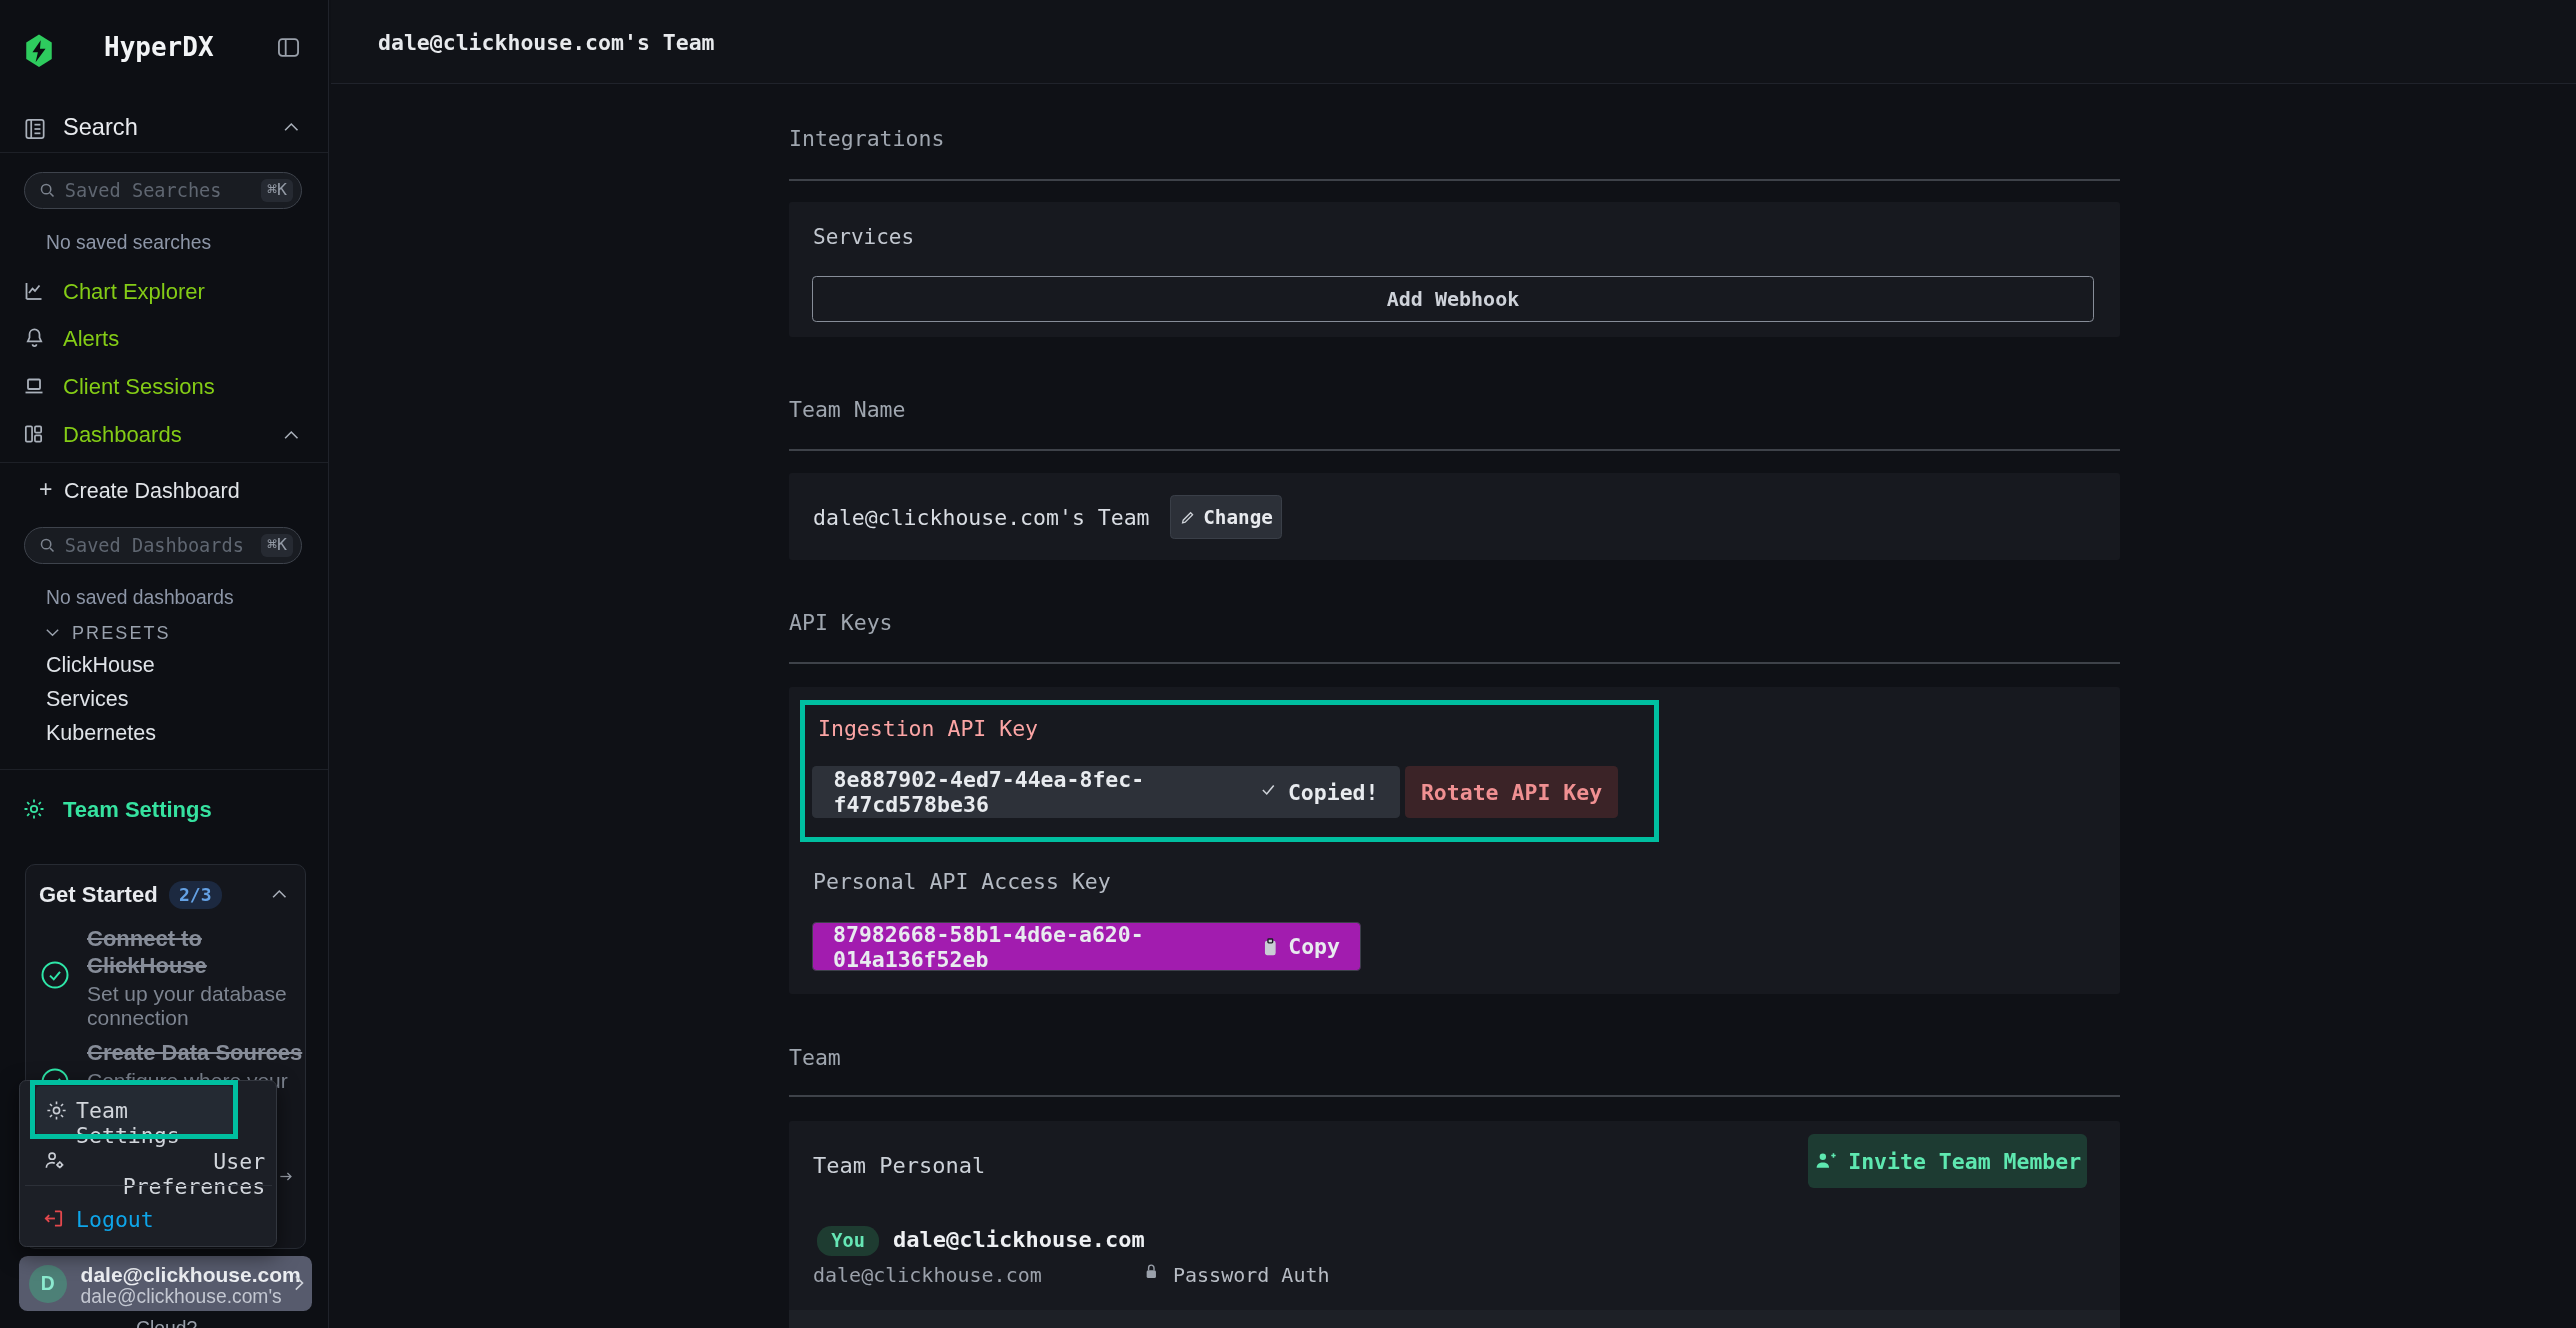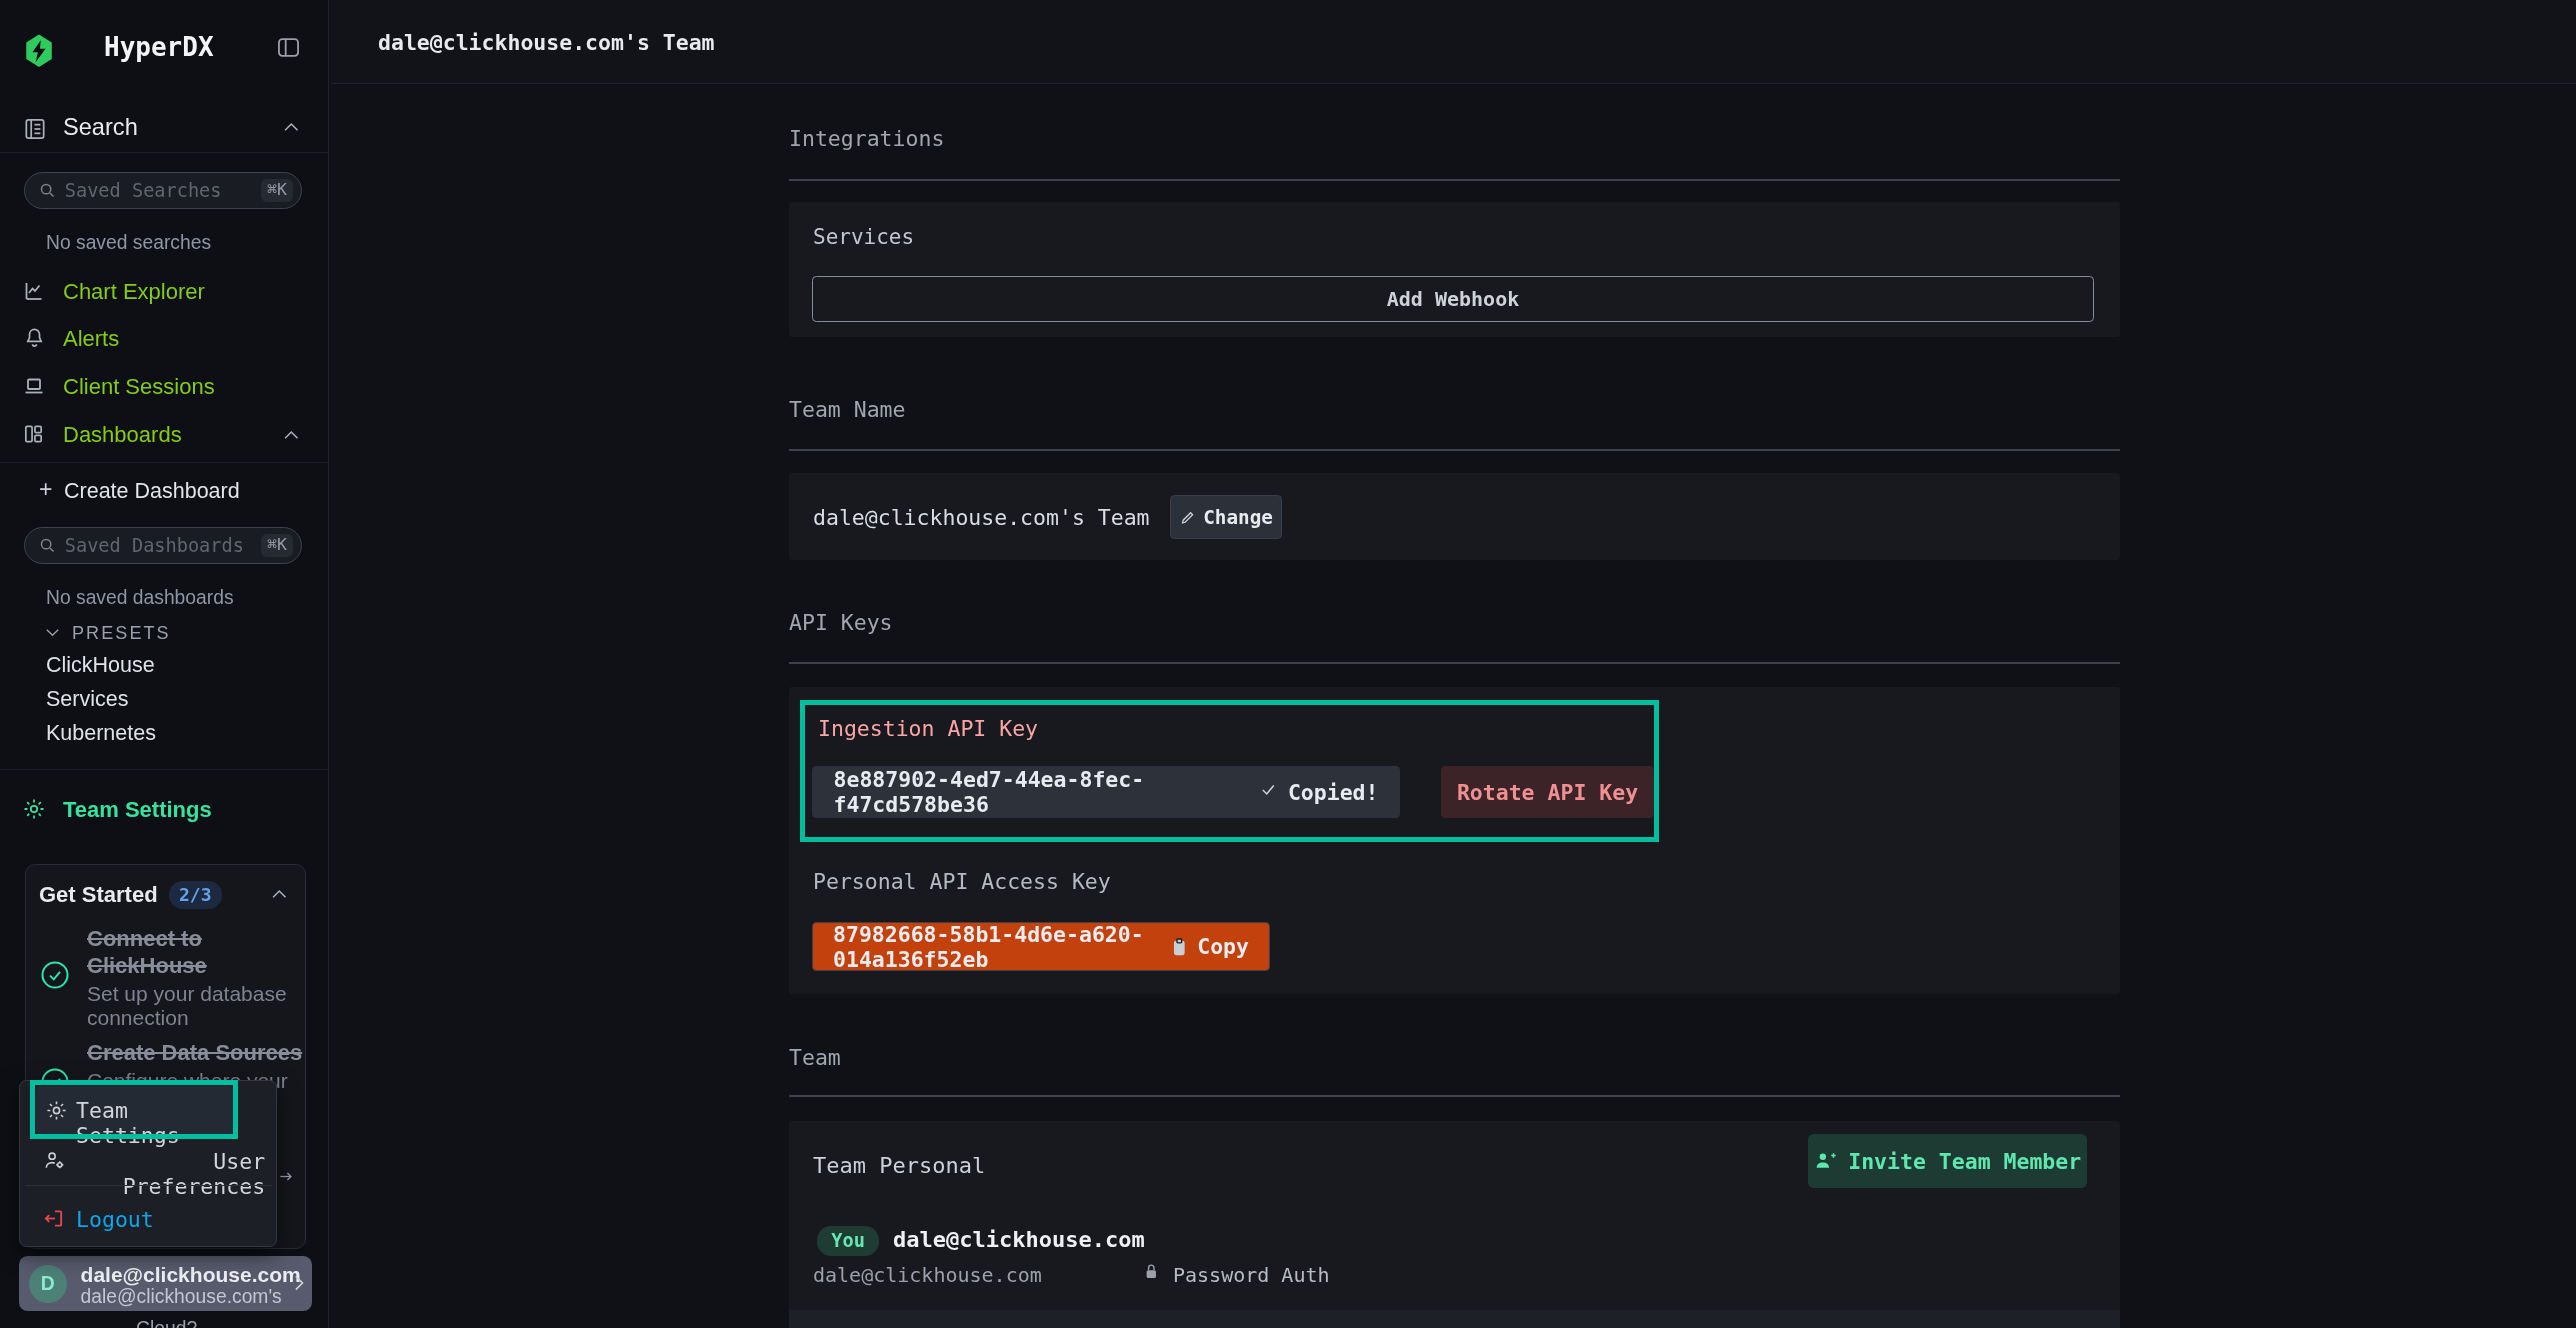--- a/index.html
+++ b/index.html
@@ -321,24 +321,24 @@
       <span class="mono keytext">8e887902-4ed7-44ea-8fec-f47cd578be36</span>
       <span style="display:flex;align-items:flex-start;gap:10px;">
         <span class="icon">
           <svg width="18.6" height="18.6" viewBox="0 0 24 24" fill="none" stroke="#cfd3d9" stroke-width="2">
               <polyline points="5,13 10,18 19,7"></polyline>
             </svg>
         </span>
         <span class="mono keytext">Copied!</span>
       </span>
     </div>
-    <div class="abs btn mono" style="left:616px;top:79px;width:213px;height:52px;background:#3b2327;border-radius:4.3px;font-size:21.5px;font-weight:bold;color:#f09092;margin-left:36px;">Rotate API Key</div>
+    <div class="abs btn mono" style="left:616px;top:79px;width:213px;height:52px;background:#3b2327;border-radius:4.3px;font-size:21.5px;font-weight:bold;color:#f09092;">Rotate API Key</div>
 
     <span class="abs mono" style="left:24px;top:182px;font-size:21.5px;color:#b4bac3;">Personal API Access Key</span>
-    <div class="abs" style="left:23px;top:235px;width:458px;height:49px;background:#c2410c;border:1.4px solid #3c4049;border-radius:4.3px;display:flex;align-items:center;padding:0 20px;gap:25px;">
+    <div class="abs" style="left:23px;top:235px;width:549px;height:49px;background:#a21caf;border:1.4px solid #3c4049;border-radius:4.3px;display:flex;align-items:center;padding:0 20px;gap:25px;">
       <span class="mono keytext">87982668-58b1-4d6e-a620-014a136f52eb</span>
       <span style="display:flex;align-items:center;gap:8.6px;">
         <span class="icon">
           <svg width="18.6" height="21.5" viewBox="0 0 24 26" fill="none" stroke="#c9cdd4" stroke-width="1.8">
               <rect x="6" y="6" width="12" height="17" rx="2" fill="#c9cdd4"></rect>
               <rect x="9" y="3" width="6" height="5" rx="1" fill="#c9cdd4" stroke="#1a1d23"></rect>
             </svg>
         </span>
         <span class="mono keytext">Copy</span>
       </span>

